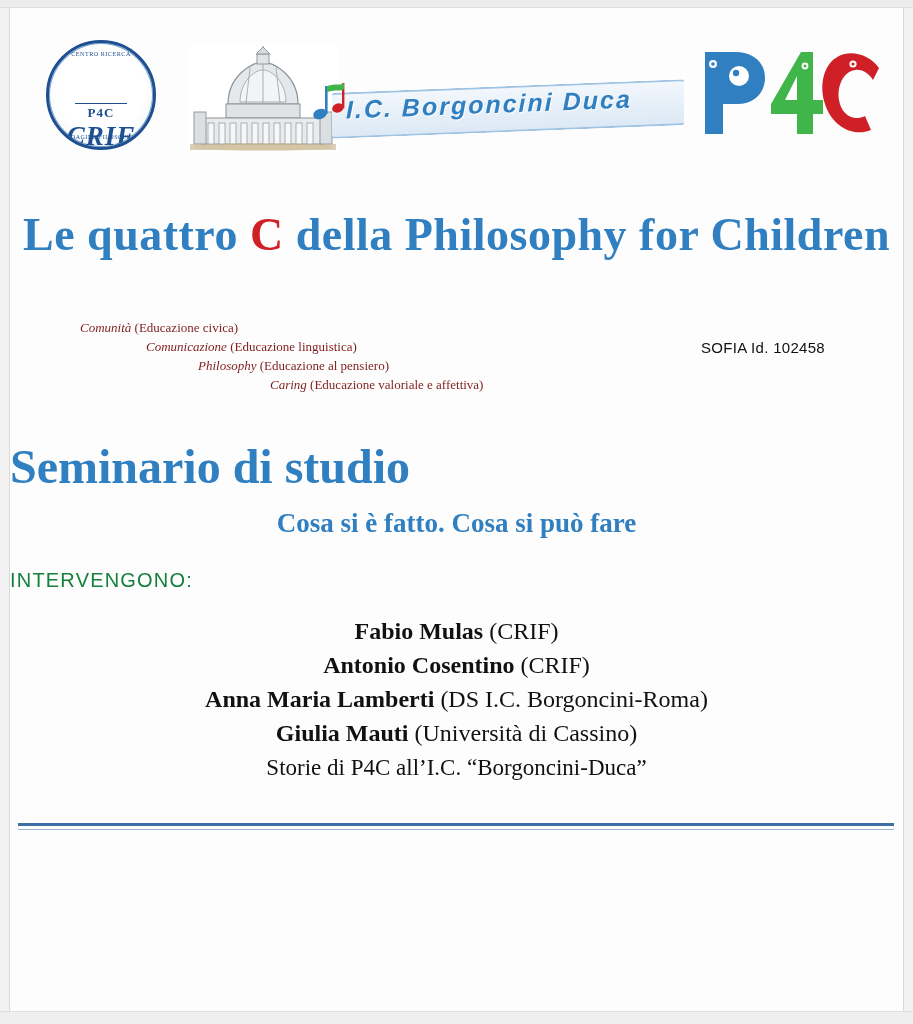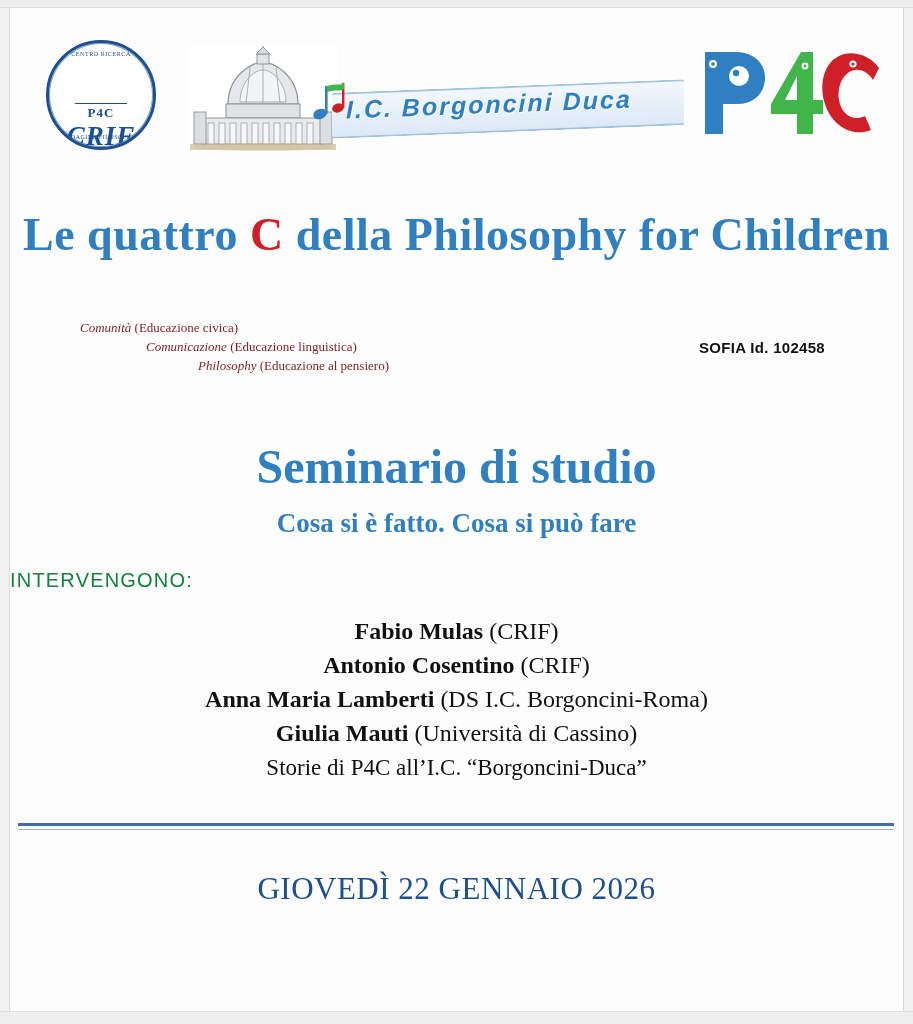--- a/index.html
+++ b/index.html
@@ -198,30 +198,29 @@
   .four-c-list .row.r3 { padding-left: 118px; }
   .four-c-list .row.r4 { padding-left: 190px; }
   .four-c-list .key {
     font-style: italic;
   }
   .sofia-id {
     position: absolute;
     right: 78px;
     top: 20px;
     font-family: "Liberation Sans", sans-serif;
-    font-weight: bold;
+    font-weight: normal;
     font-size: 15px;
     color: #111111;
     letter-spacing: 0.3px;
   }
 
   
   .seminario {
     margin-top: 8px;
-    text-align: center;
     font-family: "Liberation Serif", serif;
     font-weight: bold;
     font-size: 48px;
     color: #2f7fc1;
     letter-spacing: 0px;
   }
   .subtitle {
     margin-top: 14px;
     text-align: center;
     font-family: "Liberation Serif", serif;
@@ -409,20 +408,24 @@
           <span>(Educazione civica)</span>
         </div>
         <div class="row r2">
           <span class="key">Comunicazione</span>
           <span>(Educazione linguistica)</span>
         </div>
         <div class="row r3">
           <span class="key">Philosophy</span>
           <span>(Educazione al pensiero)</span>
         </div>
+        <div class="row r4">
+          <span class="key">Caring</span>
+          <span>(Educazione valoriale e affettiva)</span>
+        </div>
       </div>
       <div class="sofia-id">SOFIA Id. 102458</div>
     </div>
 
     <div class="seminario">Seminario di studio</div>
     <div class="subtitle">Cosa si è fatto. Cosa si può fare</div>
 
     <div class="intervengono">INTERVENGONO:</div>
 
     <div class="speakers">
@@ -444,17 +447,16 @@
       </div>
       <span class="note">Storie di P4C all’I.C. “Borgoncini-Duca”</span>
     </div>
 
     <div class="divider-wrap">
       <div class="divider"></div>
       <div class="divider thin"></div>
     </div>
 
     <div class="event-info">
-      <div class="date">GIOVEDÌ 22 GENNAIO 2026</div>
     </div>
 
   </div>
 </div>
 
 </body></html>

